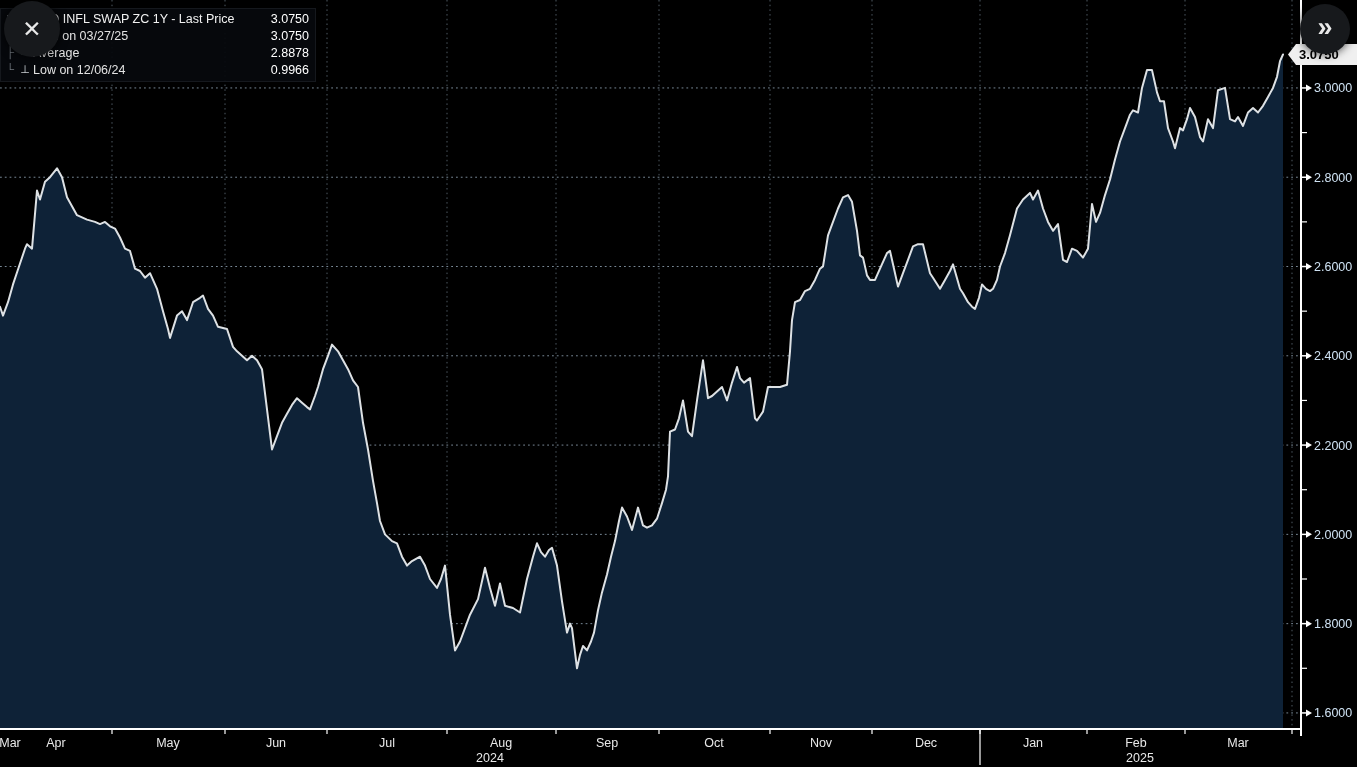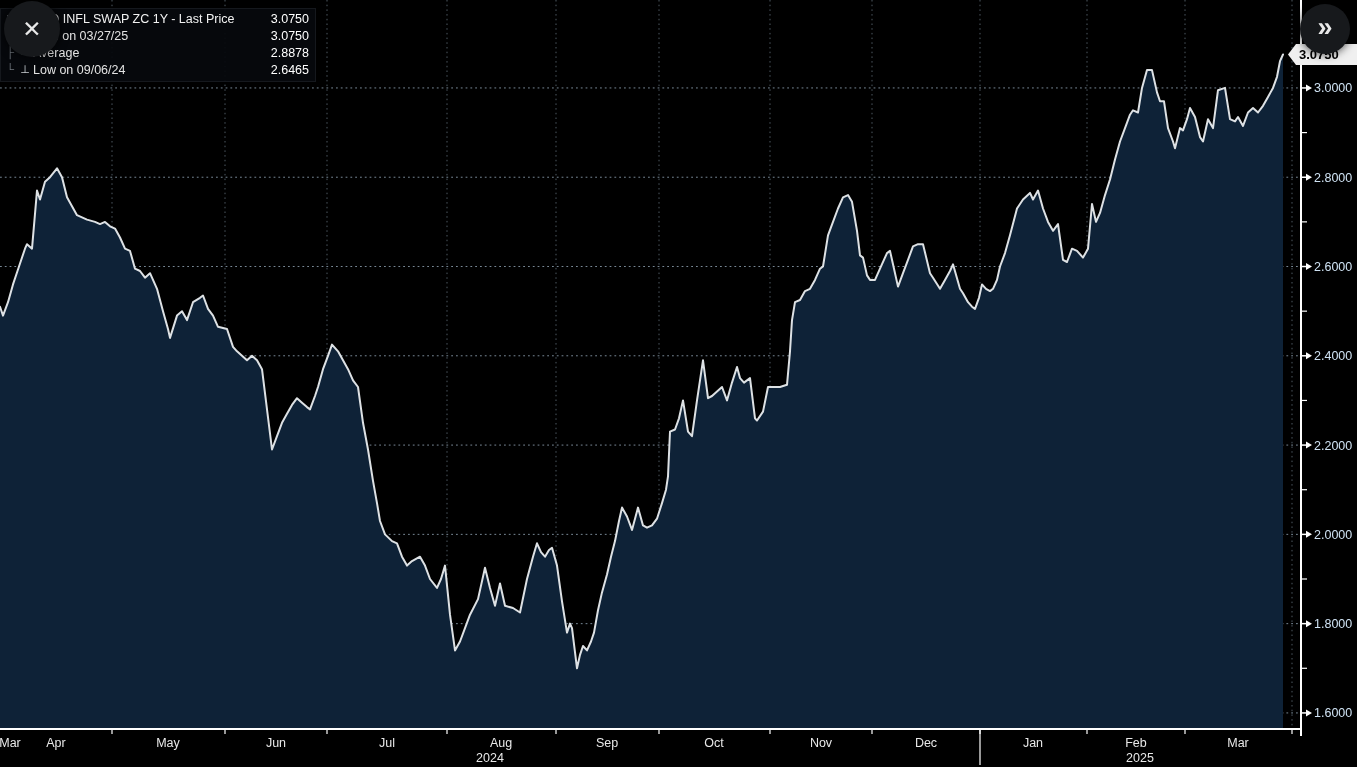--- a/index.html
+++ b/index.html
@@ -130,22 +130,22 @@
   </div>
   <div class="legend-row">
     <span class="tree">├</span>
     <span class="micon">→</span>
     <span class="l-label">Average</span>
     <span class="l-value">2.8878</span>
   </div>
   <div class="legend-row">
     <span class="tree">└</span>
     <span class="micon">⊥</span>
-    <span class="l-label">Low on 09/06/24</span>
-    <span class="l-value">2.6465</span>
+    <span class="l-label">Low on 12/06/24</span>
+    <span class="l-value">0.9966</span>
   </div>
 </div>
 
 <div id="close-btn" class="round-btn">
   <span>✕</span>
 </div>
 <div id="expand-btn" class="round-btn">
   <span>»</span>
 </div>
 

